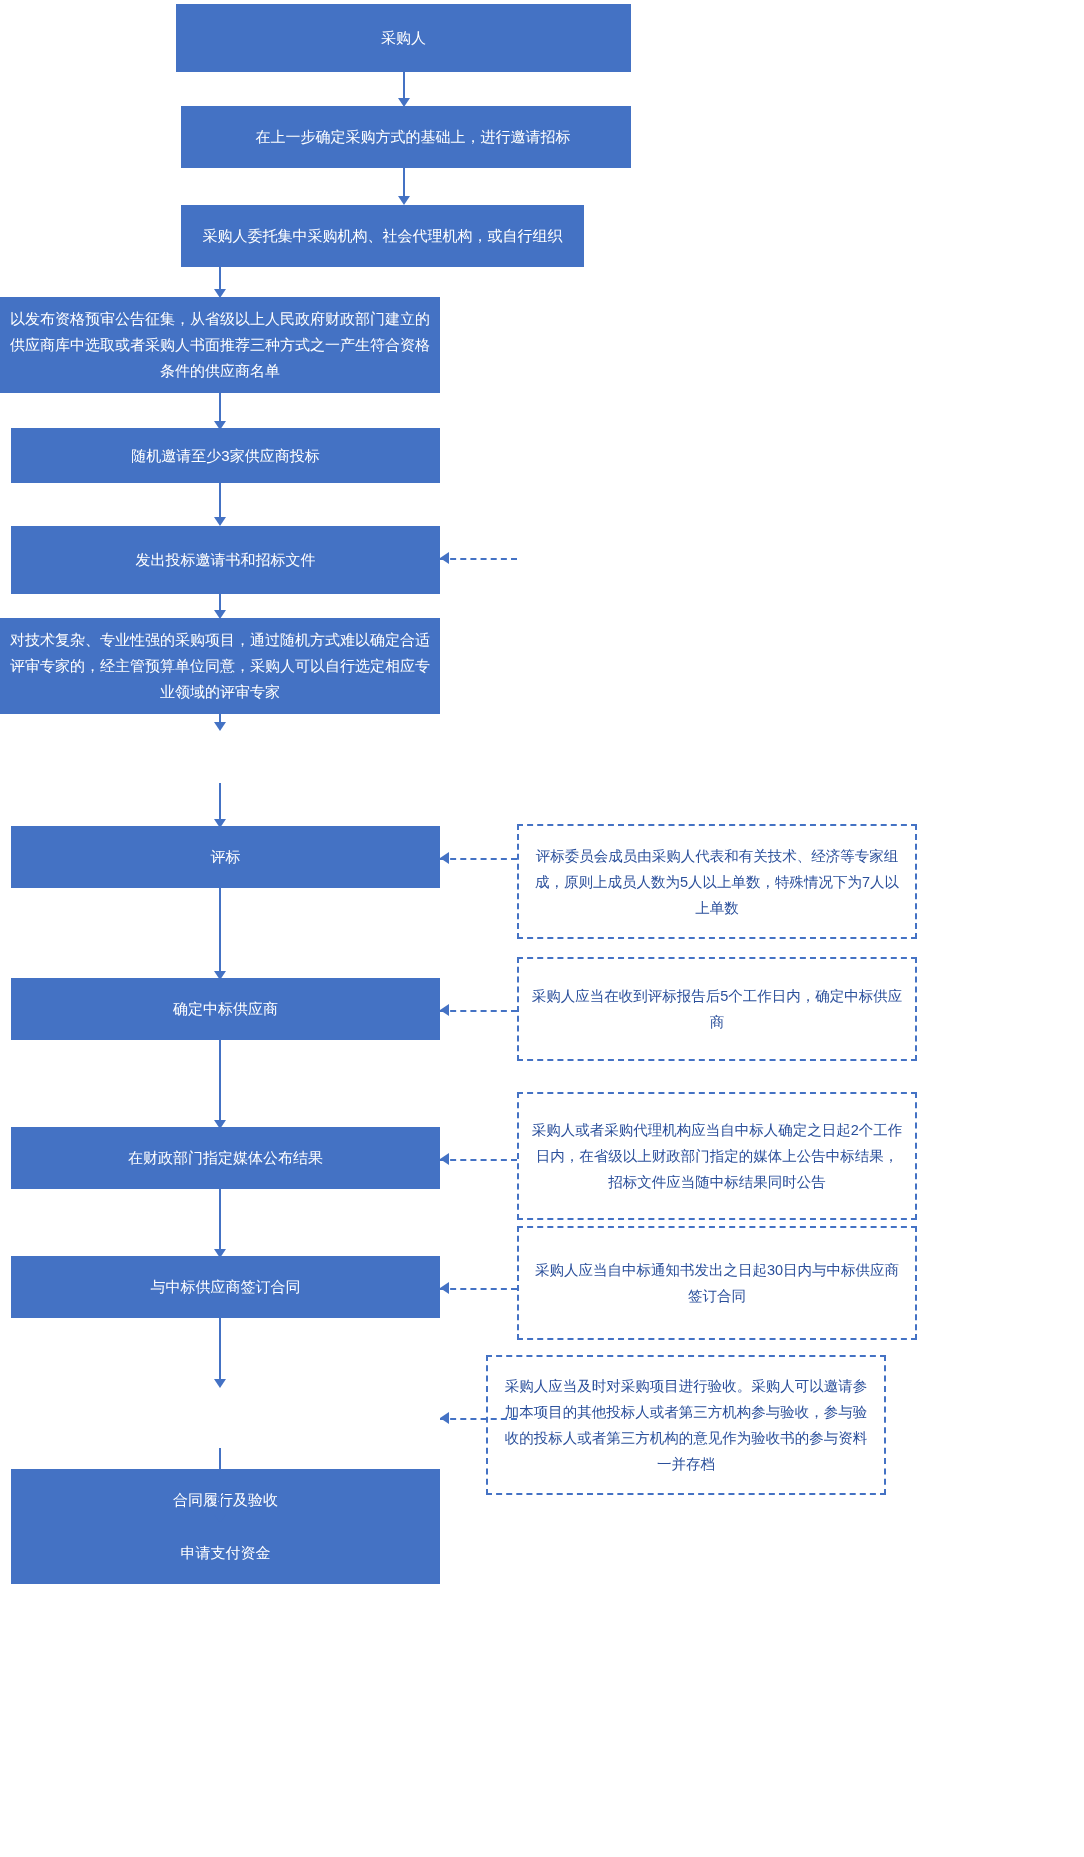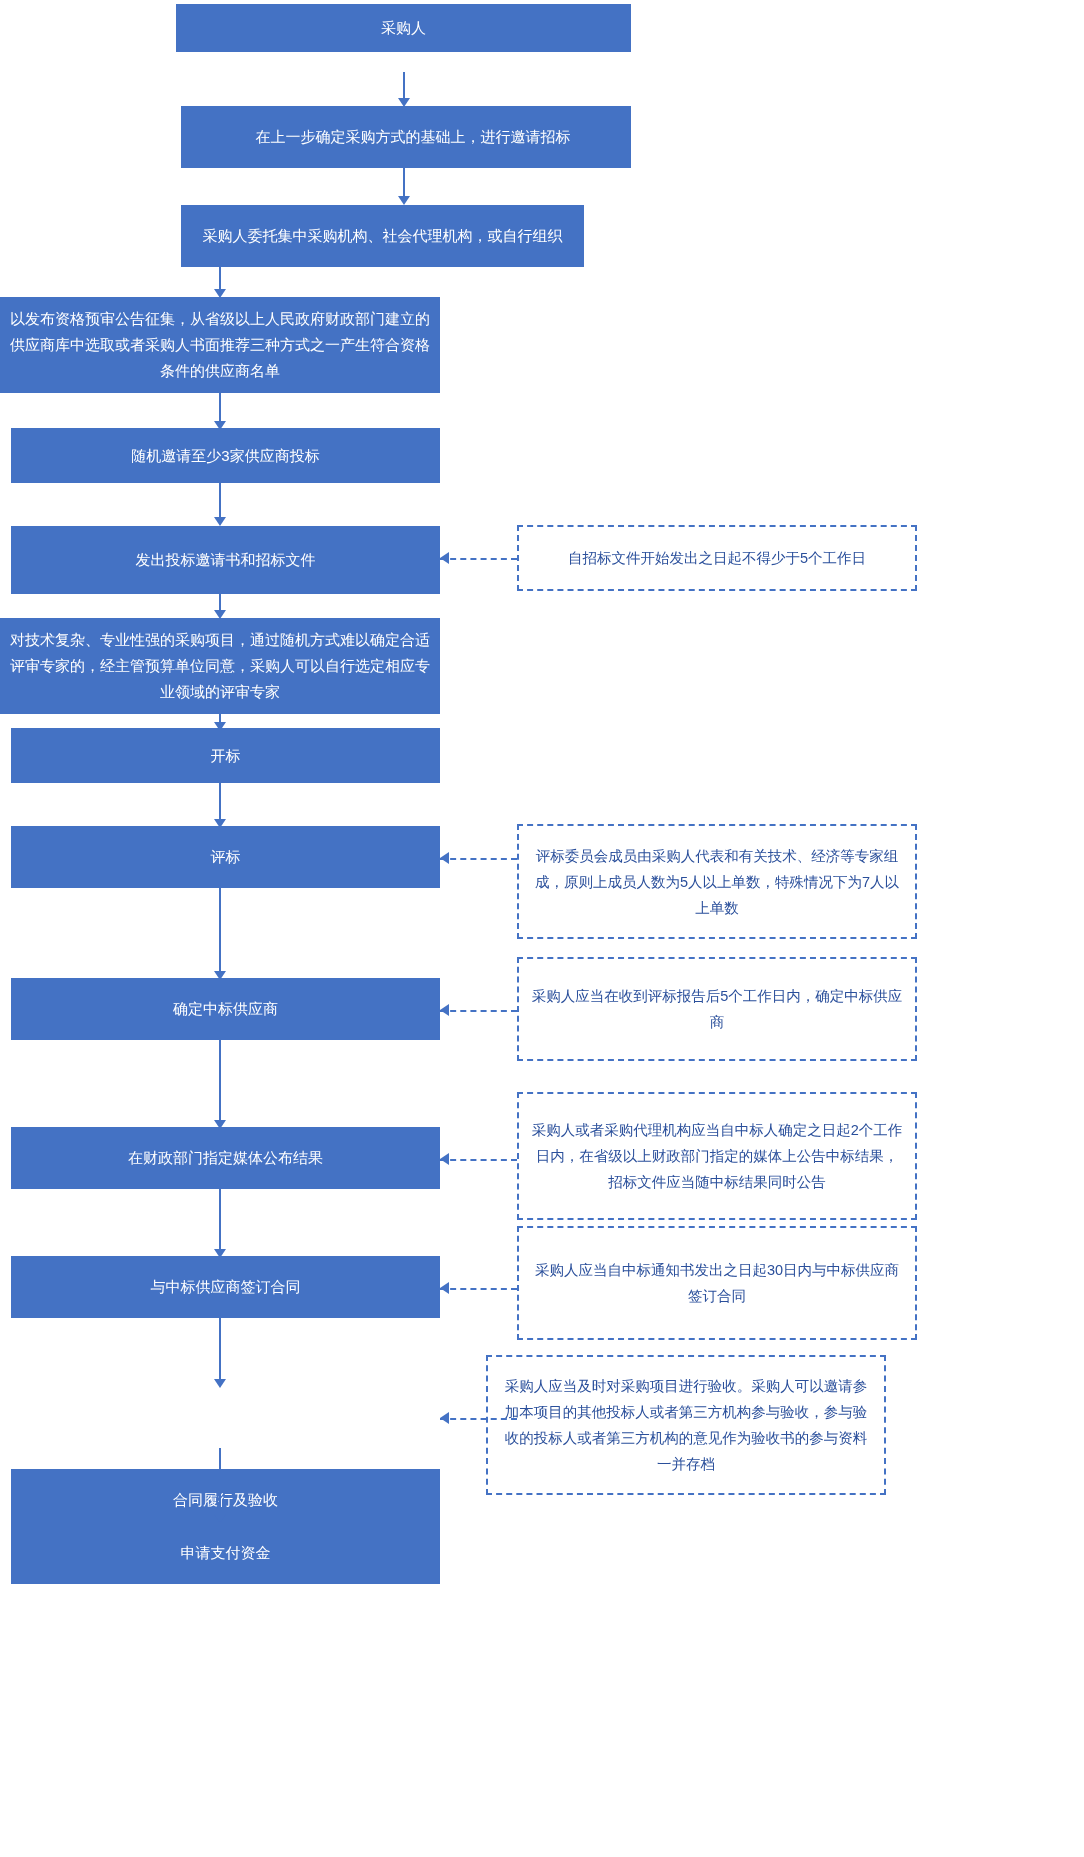--- a/index.html
+++ b/index.html
@@ -71,21 +71,21 @@
     border-top: 6px solid transparent;
     border-bottom: 6px solid transparent;
     border-right: 9px solid #4472c4;
   }
 </style>
 </head>
 <body>
 
 <div id="canvas">
 
-  <div class="node" style="left:176px; top:4px; width:455px; height:48px;">
+  <div class="node" style="left:176px; top:4px; width:455px; height:68px;">
     <span>采购人</span>
   </div>
   <div class="vline" style="left:403px; top:72px; height:28px;"></div>
   <div class="arrow-down" style="left:398px; top:98px;"></div>
 
   <div class="node" style="left:181px; top:106px; width:450px; height:62px;padding-left:24px;">
     <span>在上一步确定采购方式的基础上，进行邀请招标</span>
   </div>
   <div class="vline" style="left:403px; top:168px; height:30px;"></div>
   <div class="arrow-down" style="left:398px; top:196px;"></div>
@@ -105,38 +105,32 @@
   <div class="node" style="left:11px; top:428px; width:429px; height:55px;">
     <span>随机邀请至少3家供应商投标</span>
   </div>
   <div class="vline" style="left:219px; top:483px; height:36px;"></div>
   <div class="arrow-down" style="left:214px; top:517px;"></div>
 
   <div class="node" style="left:11px; top:526px; width:429px; height:68px;">
     <span>发出投标邀请书和招标文件</span>
   </div>
 
-  <div class="note" style="left:517px; top:525px; width:400px; height:66px;">
-    <span>自招标文件开始发出之日起不得少于5个工作日</span>
-  </div>
   <div class="hline-dashed" style="left:440px; top:558px; width:77px;"></div>
   <div class="arrow-left" style="left:440px; top:552px;"></div>
 
   <div class="vline" style="left:219px; top:594px; height:18px;"></div>
   <div class="arrow-down" style="left:214px; top:610px;"></div>
 
   <div class="node" style="left:0px; top:618px; width:440px; height:96px;">
     <span>对技术复杂、专业性强的采购项目，通过随机方式难以确定合适评审专家的，经主管预算单位同意，采购人可以自行选定相应专业领域的评审专家</span>
   </div>
   <div class="vline" style="left:219px; top:714px; height:12px;"></div>
   <div class="arrow-down" style="left:214px; top:722px;"></div>
 
-  <div class="node" style="left:11px; top:728px; width:429px; height:55px;">
-    <span>开标</span>
-  </div>
   <div class="vline" style="left:219px; top:783px; height:38px;"></div>
   <div class="arrow-down" style="left:214px; top:819px;"></div>
 
   <div class="node" style="left:11px; top:826px; width:429px; height:62px;">
     <span>评标</span>
   </div>
 
   <div class="note" style="left:517px; top:824px; width:400px; height:115px;">
     <span>评标委员会成员由采购人代表和有关技术、经济等专家组成，原则上成员人数为5人以上单数，特殊情况下为7人以上单数</span>
   </div>

